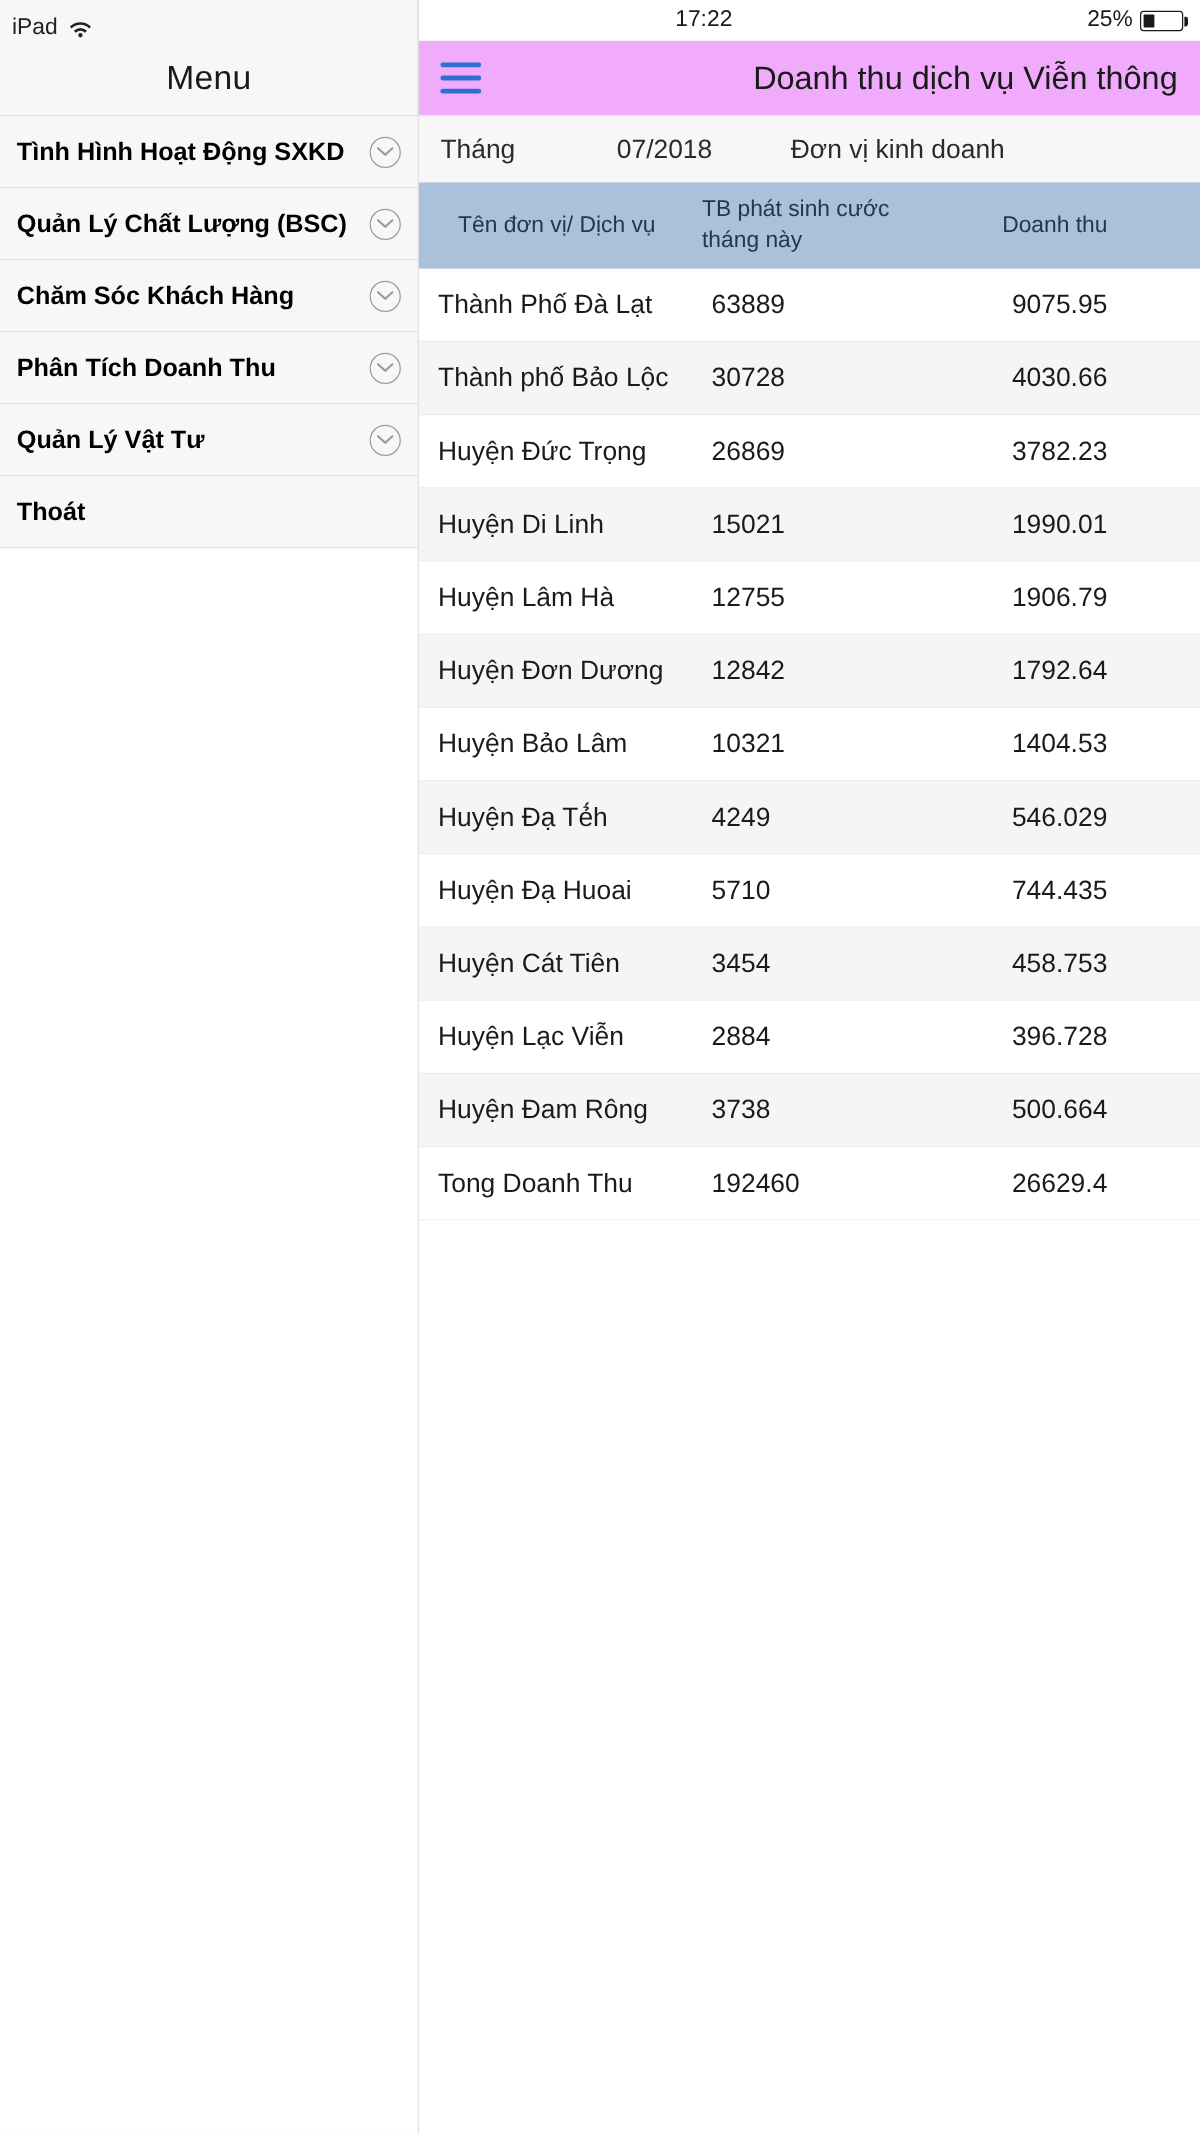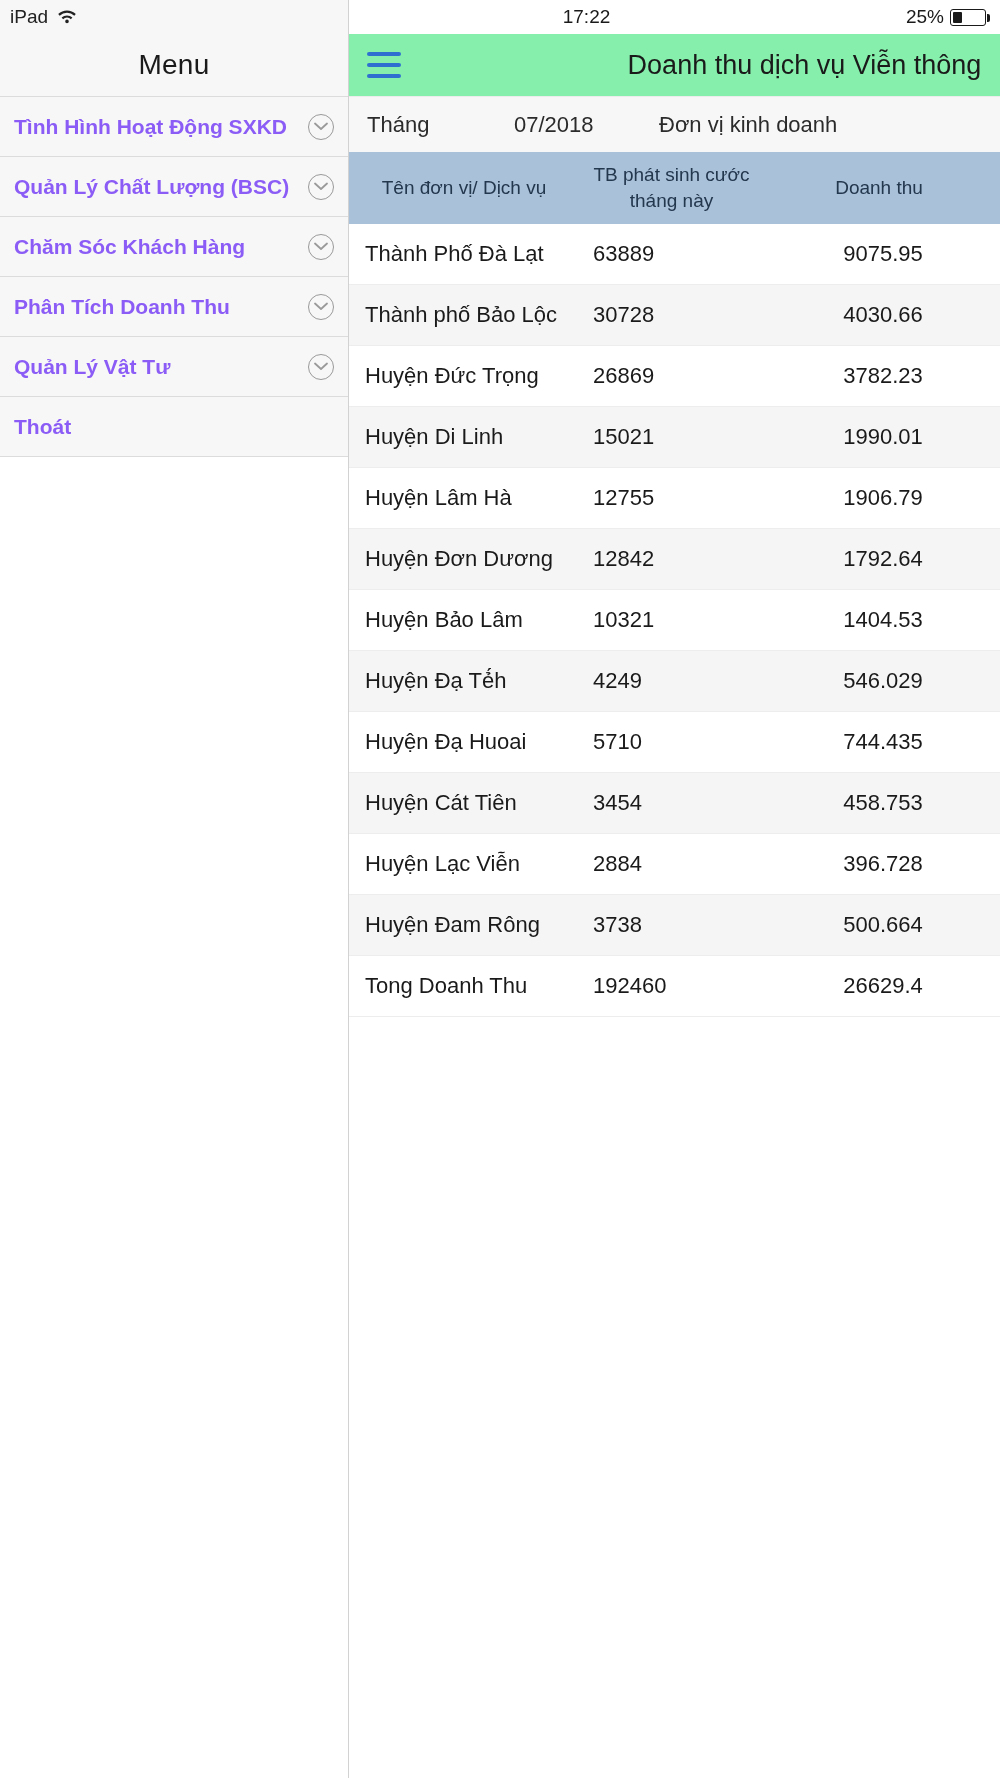--- a/index.html
+++ b/index.html
@@ -23,21 +23,21 @@
     width: 349px;
     height: 100%;
     background: #f7f7f7;
     border-right: 1px solid #d2d2d2;
     display: flex;
     flex-direction: column;
   }
   .sidebar-status {
     height: 34px;
     display: flex;
-    align-items: center;
+    align-items: flex-end;
     padding-left: 10px;
     gap: 8px;
     font-size: 19px;
     color: #222;
   }
   .wifi-icon { display: inline-block; width: 22px; height: 18px; position: relative; }
   .wifi-icon svg { display:block; }
   .sidebar-title {
     height: 62px;
     display: flex;
@@ -52,21 +52,21 @@
     height: 60px;
     border-bottom: 1px solid #dcdcdc;
     display: flex;
     align-items: center;
     padding: 0 14px 0 14px;
     background: #f7f7f7;
   }
   .menu-item .label {
     font-size: 21px;
     font-weight: bold;
-    color: #8b5cf6;
+    color: #000000;
     flex: 1;
     white-space: nowrap;
   }
   .chev {
     width: 26px; height: 26px;
     border-radius: 50%;
     border: 1.6px solid #9a9a9a;
     display: flex; align-items: center; justify-content: center;
     color: #9a9a9a;
     flex: 0 0 auto;
@@ -128,21 +128,21 @@
     width: 25%;
     background: #1a1a1a;
     border-radius: 1px;
   }
 
   .navbar {
     height: 62px;
     display: flex;
     align-items: center;
     padding: 0 18px;
-    background: #86efac;
+    background: #f0abfc;
     position: relative;
   }
   .hamburger {
     width: 34px; height: 26px;
     display: flex; flex-direction: column; justify-content: space-between;
     cursor: pointer;
   }
   .hamburger span {
     display: block; height: 4px; border-radius: 2px; background: #2f6fd0;
   }
@@ -194,21 +194,21 @@
   .row.even { background: #f5f5f5; }
   .row .td {
     font-size: 22px;
     color: #1a1a1a;
     padding: 0 6px;
   }
   .col-name { width: 230px; padding-left: 16px !important; text-align: left; }
   .col-tb   { width: 185px; text-align: left; padding-left: 14px !important; }
   .col-dt   { width: 230px; text-align: center; padding-left: 14px !important; }
   .thead .col-name { text-align: center; padding-left: 6px !important; }
-  .thead .col-tb   { text-align: center; padding-left: 6px !important; }
+  .thead .col-tb   { text-align: left; padding-left: 6px !important; }
   .thead .col-dt   { text-align: center; padding-left: 6px !important; }
   .table-spacer { flex: 1; background: #ffffff; }
 </style>
 </head>
 <body>
 
 <div class="screen">
 
   <div class="sidebar">
 

